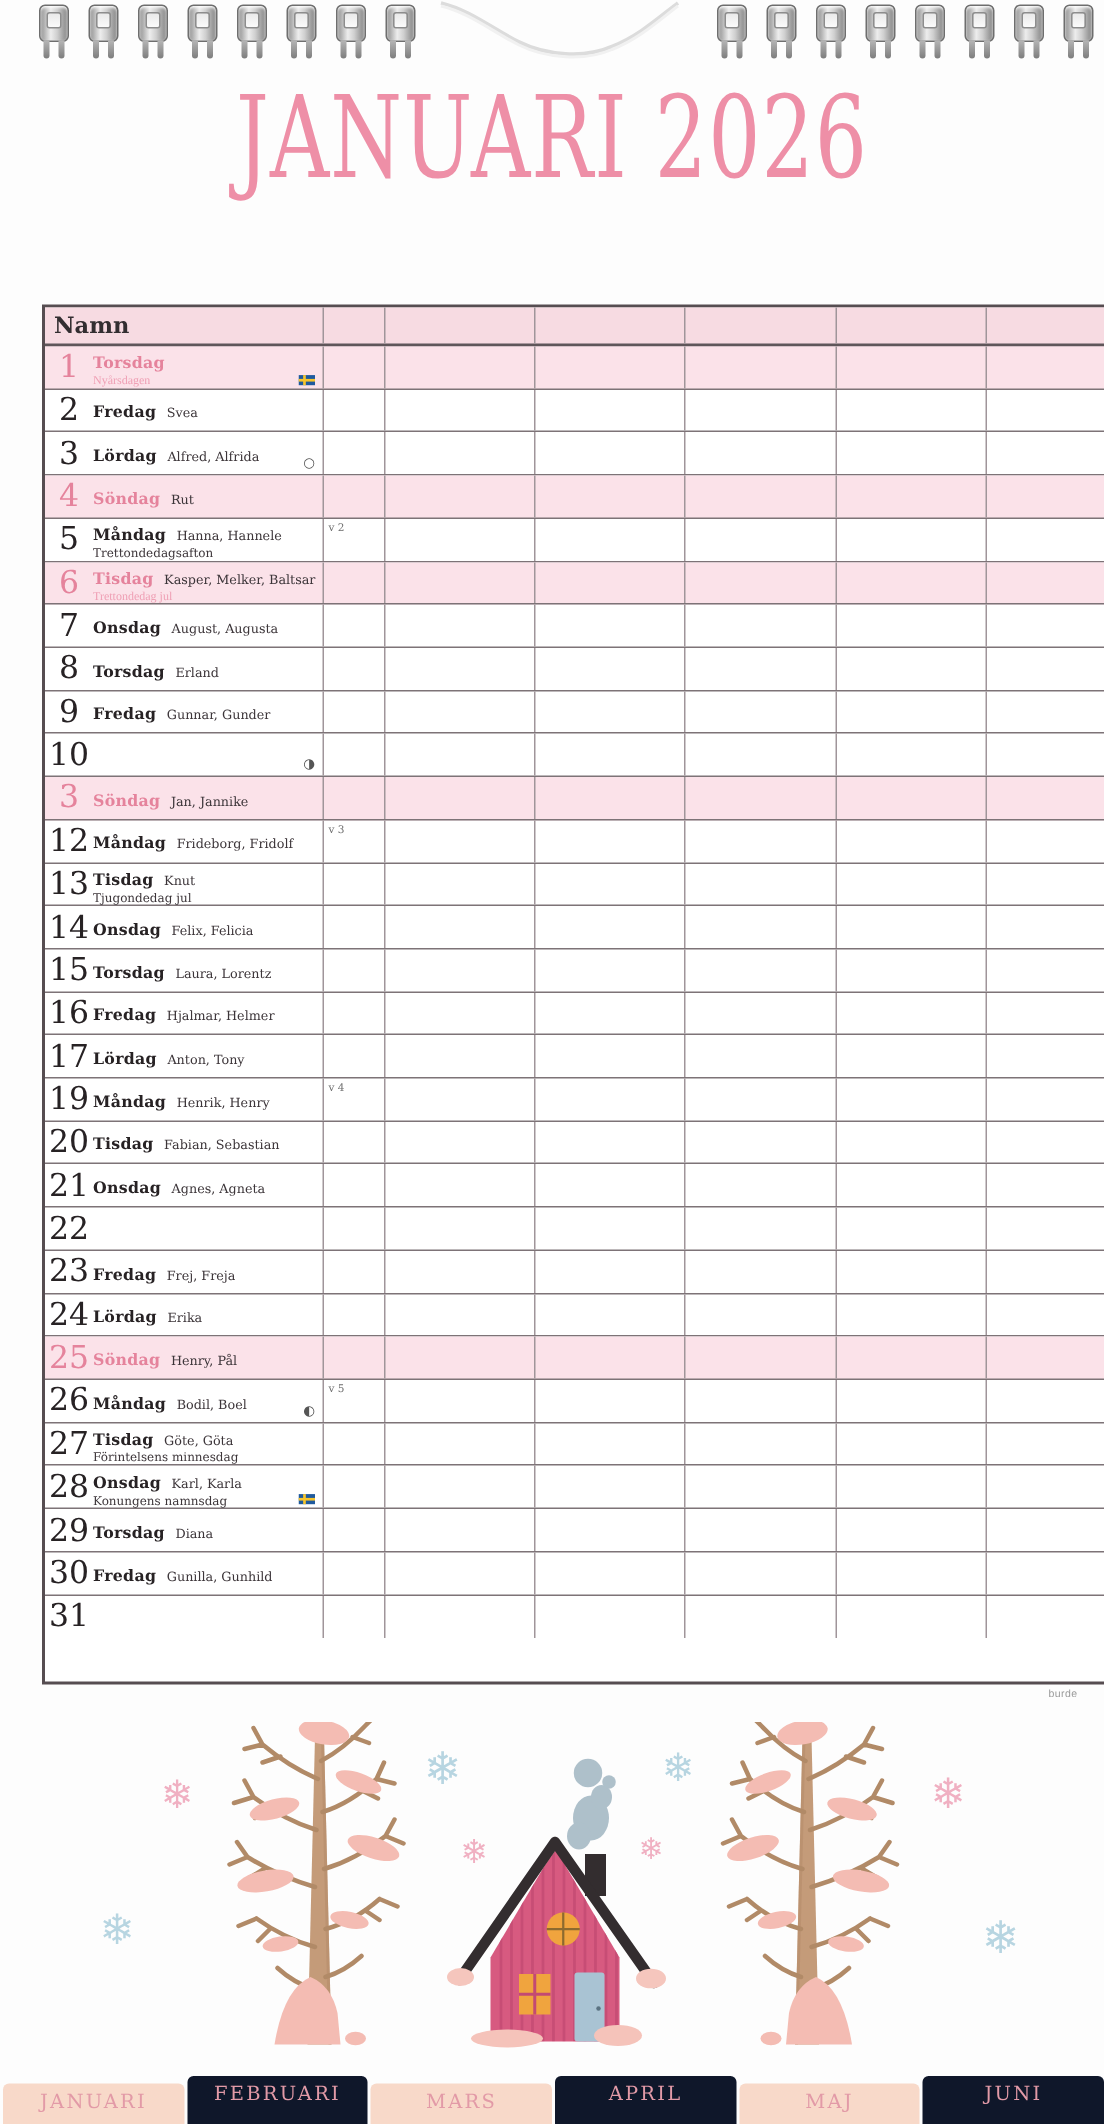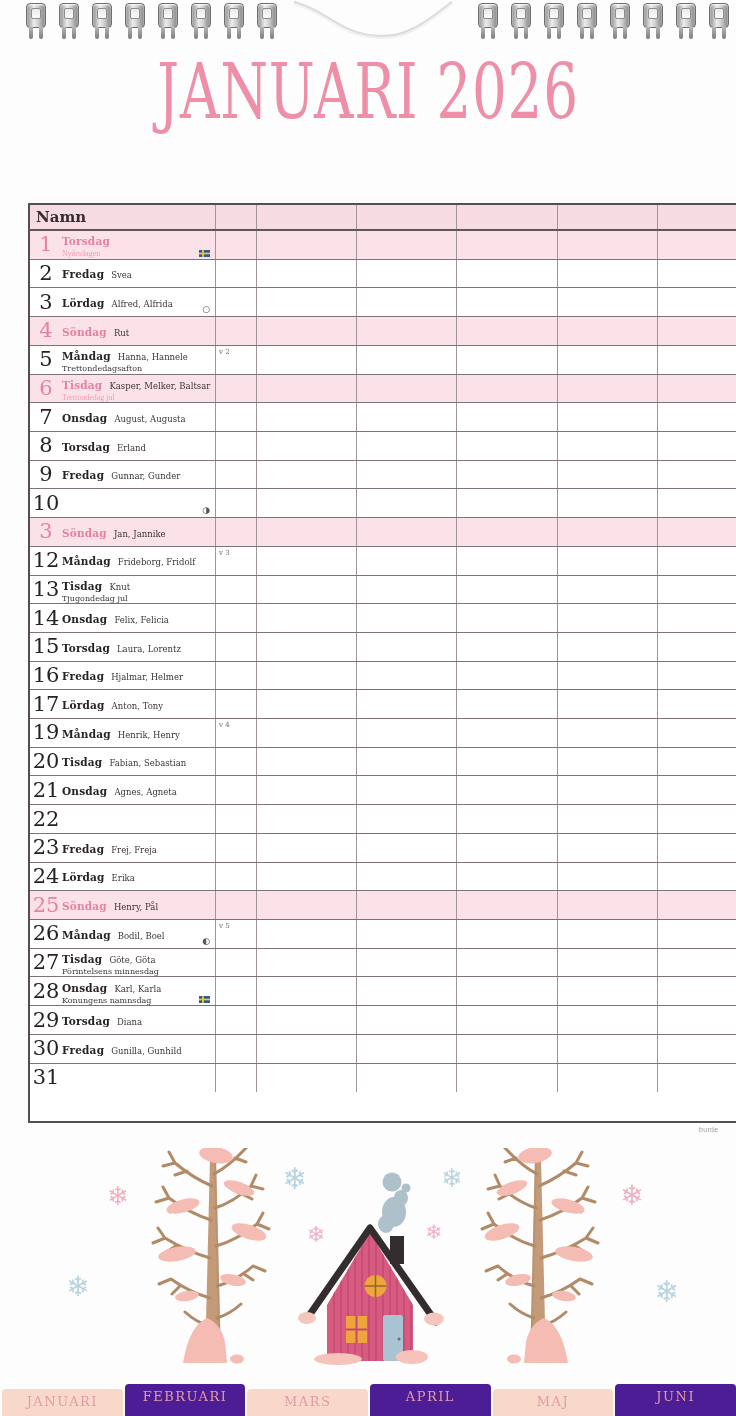--- a/index.html
+++ b/index.html
@@ -51,21 +51,21 @@
   .burde{position:absolute;left:699px;top:1126px;font-family:Liberation Sans, sans-serif;
     font-size:7px;color:#9a9a9a;letter-spacing:.3px;}
 
   
   .illus{position:absolute;left:40px;top:1148px;}
 
   
   .tabs{position:absolute;left:2px;right:0;bottom:0;display:flex;gap:2px;align-items:flex-end;}
   .tab{flex:1;height:22px;background:#f8d9c9;border-radius:4px 4px 0 0;text-align:center;
     font-size:13px;letter-spacing:1.5px;color:#e29aa7;padding-top:5px;overflow:hidden;white-space:nowrap;}
-  .tab.alt{height:27px;background:#4c1d95;}
+  .tab.alt{height:27px;background:#0f172a;}
 </style>
 </head>
 <body>
 
 <div class="binding">
     <div class="binder" style="left: 26px;">
       <span class="slot"></span>
       <span class="leg l"></span>
       <span class="leg r"></span>
     </div>

